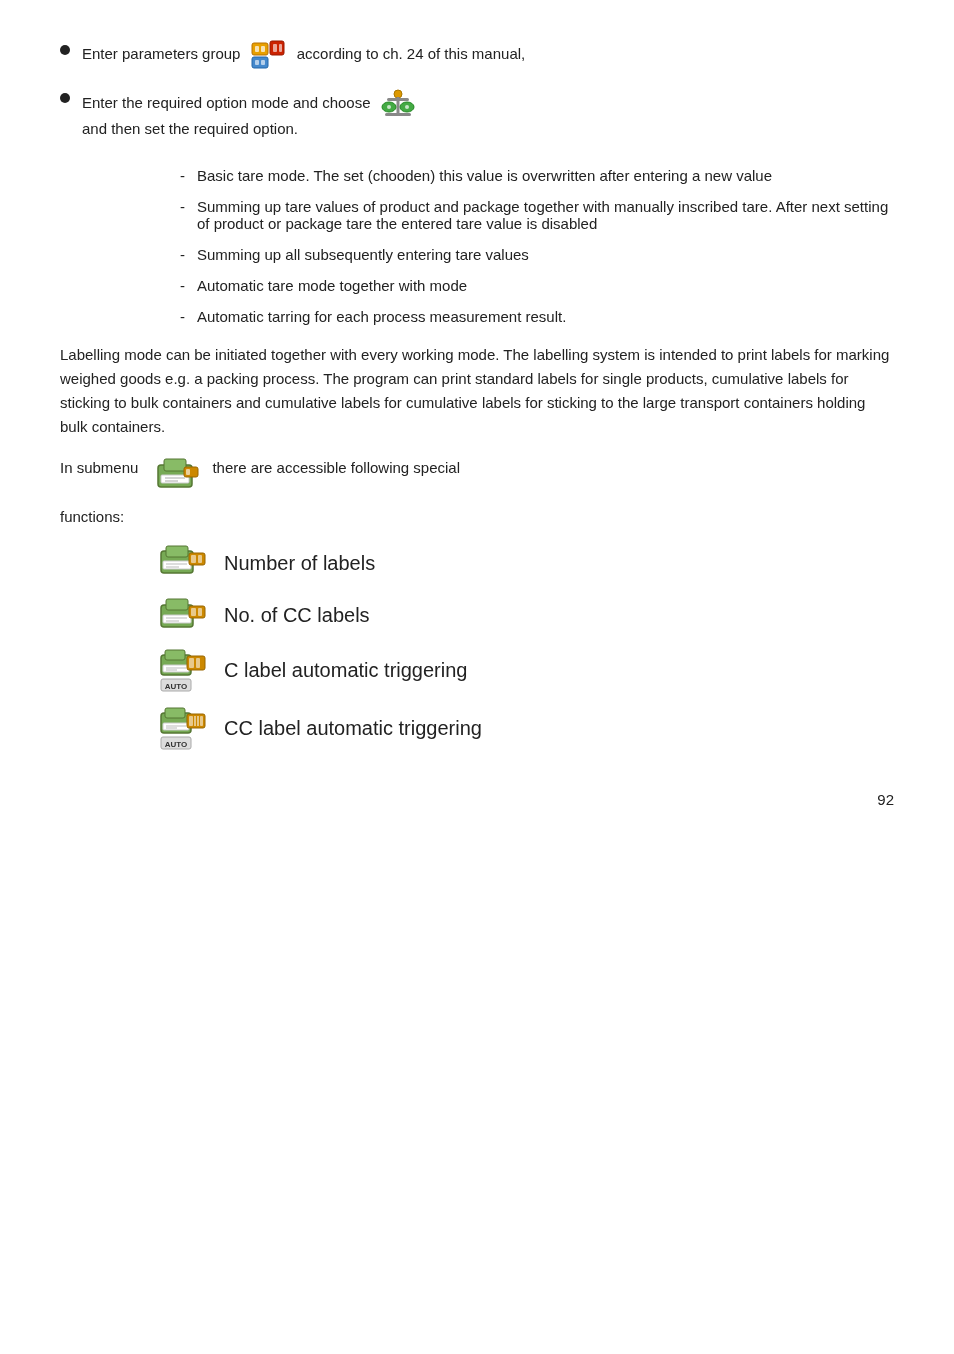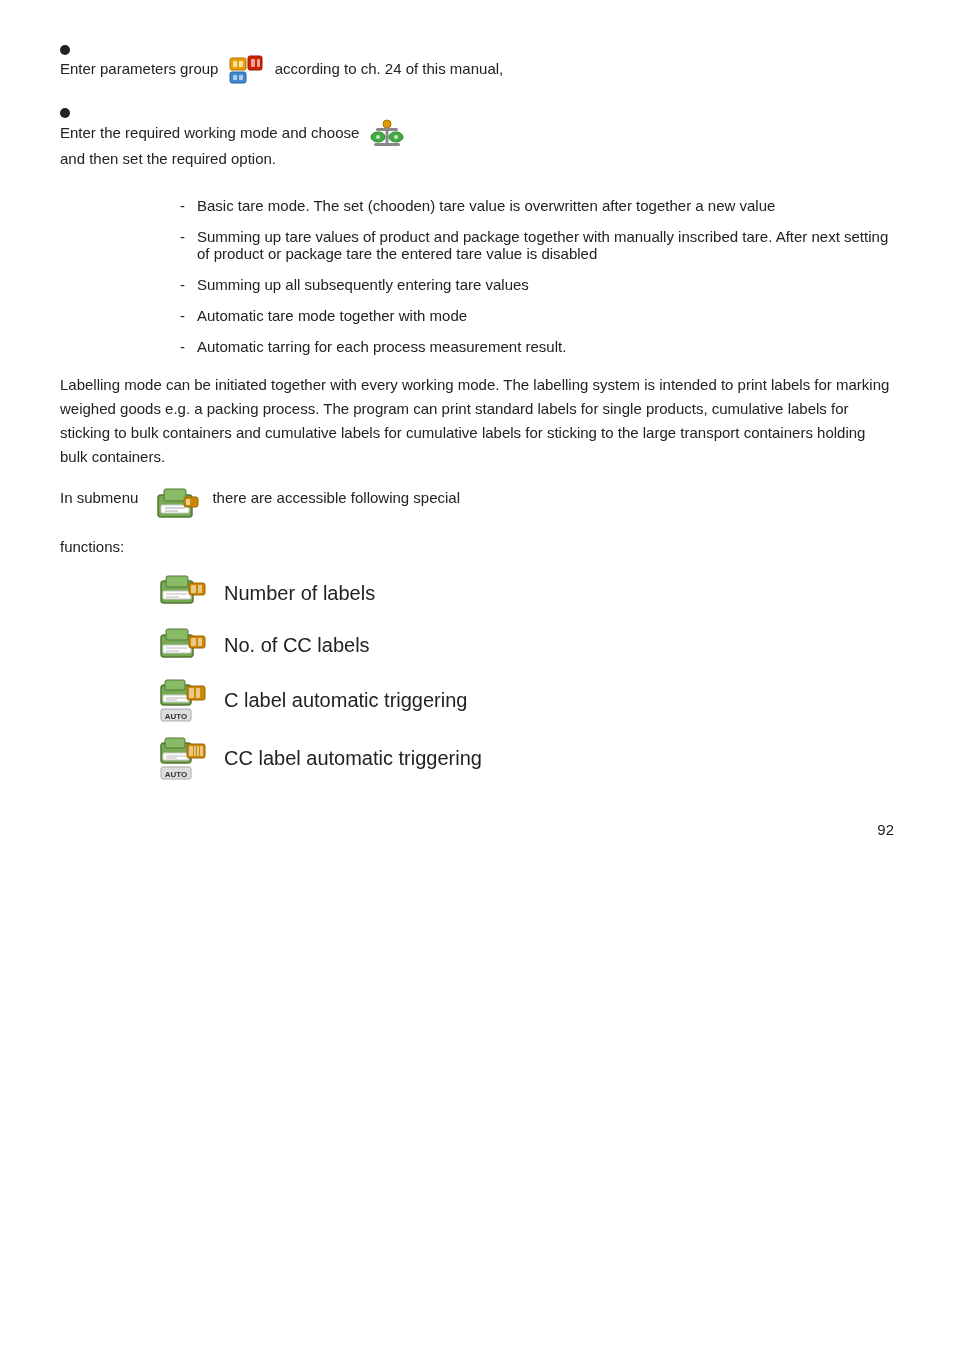--- a/index.html
+++ b/index.html
@@ -14,21 +14,20 @@
     }
     .bullet-list {
       list-style: none;
       padding: 0;
       margin: 0 0 20px 0;
     }
     .bullet-list li {
       display: flex;
       align-items: flex-start;
       margin-bottom: 18px;
-      flex-direction: column;
     }
     .bullet-dot {
       width: 10px;
       height: 10px;
       background: #222;
       border-radius: 50%;
       margin-top: 5px;
       margin-right: 12px;
       flex-shrink: 0;
     }
@@ -134,21 +133,21 @@
           <rect x="4" y="20" width="4" height="5" rx="1" fill="#fff" opacity="0.6"></rect>
           <rect x="10" y="20" width="4" height="5" rx="1" fill="#fff" opacity="0.6"></rect>
         </svg>
       </span>
       <span>        according to ch. 24 of this manual,</span>
     </span>
   </li>
   <li>
     <span class="bullet-dot"></span>
     <span class="bullet-content">
-      <span>Enter the required working mode and choose</span>
+      <span>Enter the required option mode and choose</span>
       
       <span class="inline-icon icon-box">
         <svg width="34" height="32" viewBox="0 0 34 32" xmlns="http://www.w3.org/2000/svg">
 
           <circle cx="17" cy="6" r="4" fill="#dd9900" stroke="#aa7700" stroke-width="1"></circle>
           <rect x="15.5" y="9" width="3" height="16" fill="#888"></rect>
           <rect x="6" y="10" width="22" height="3" rx="1.5" fill="#888"></rect>
           <ellipse cx="8" cy="19" rx="7" ry="5" fill="#44aa44" stroke="#228822" stroke-width="1"></ellipse>
           <ellipse cx="26" cy="19" rx="7" ry="5" fill="#44aa44" stroke="#228822" stroke-width="1"></ellipse>
           <rect x="4" y="25" width="26" height="3" rx="1.5" fill="#888"></rect>
@@ -160,21 +159,21 @@
       <span>
         <br>and then set the required option.
       </span>
     </span>
   </li>
 </ul>
 
 <ul class="dash-list">
   <li>
     <span class="dash">-</span>
-    <span>Basic tare mode. The set (chooden) tare value is overwritten after together a new value</span>
+    <span>Basic tare mode. The set (chooden) this value is overwritten after entering a new value</span>
   </li>
   <li>
     <span class="dash">-</span>
     <span>Summing up tare values of product and package together with manually inscribed tare. After next setting of product or package tare the entered tare value is disabled</span>
   </li>
   <li>
     <span class="dash">-</span>
     <span>Summing up all subsequently entering tare values</span>
   </li>
   <li>

